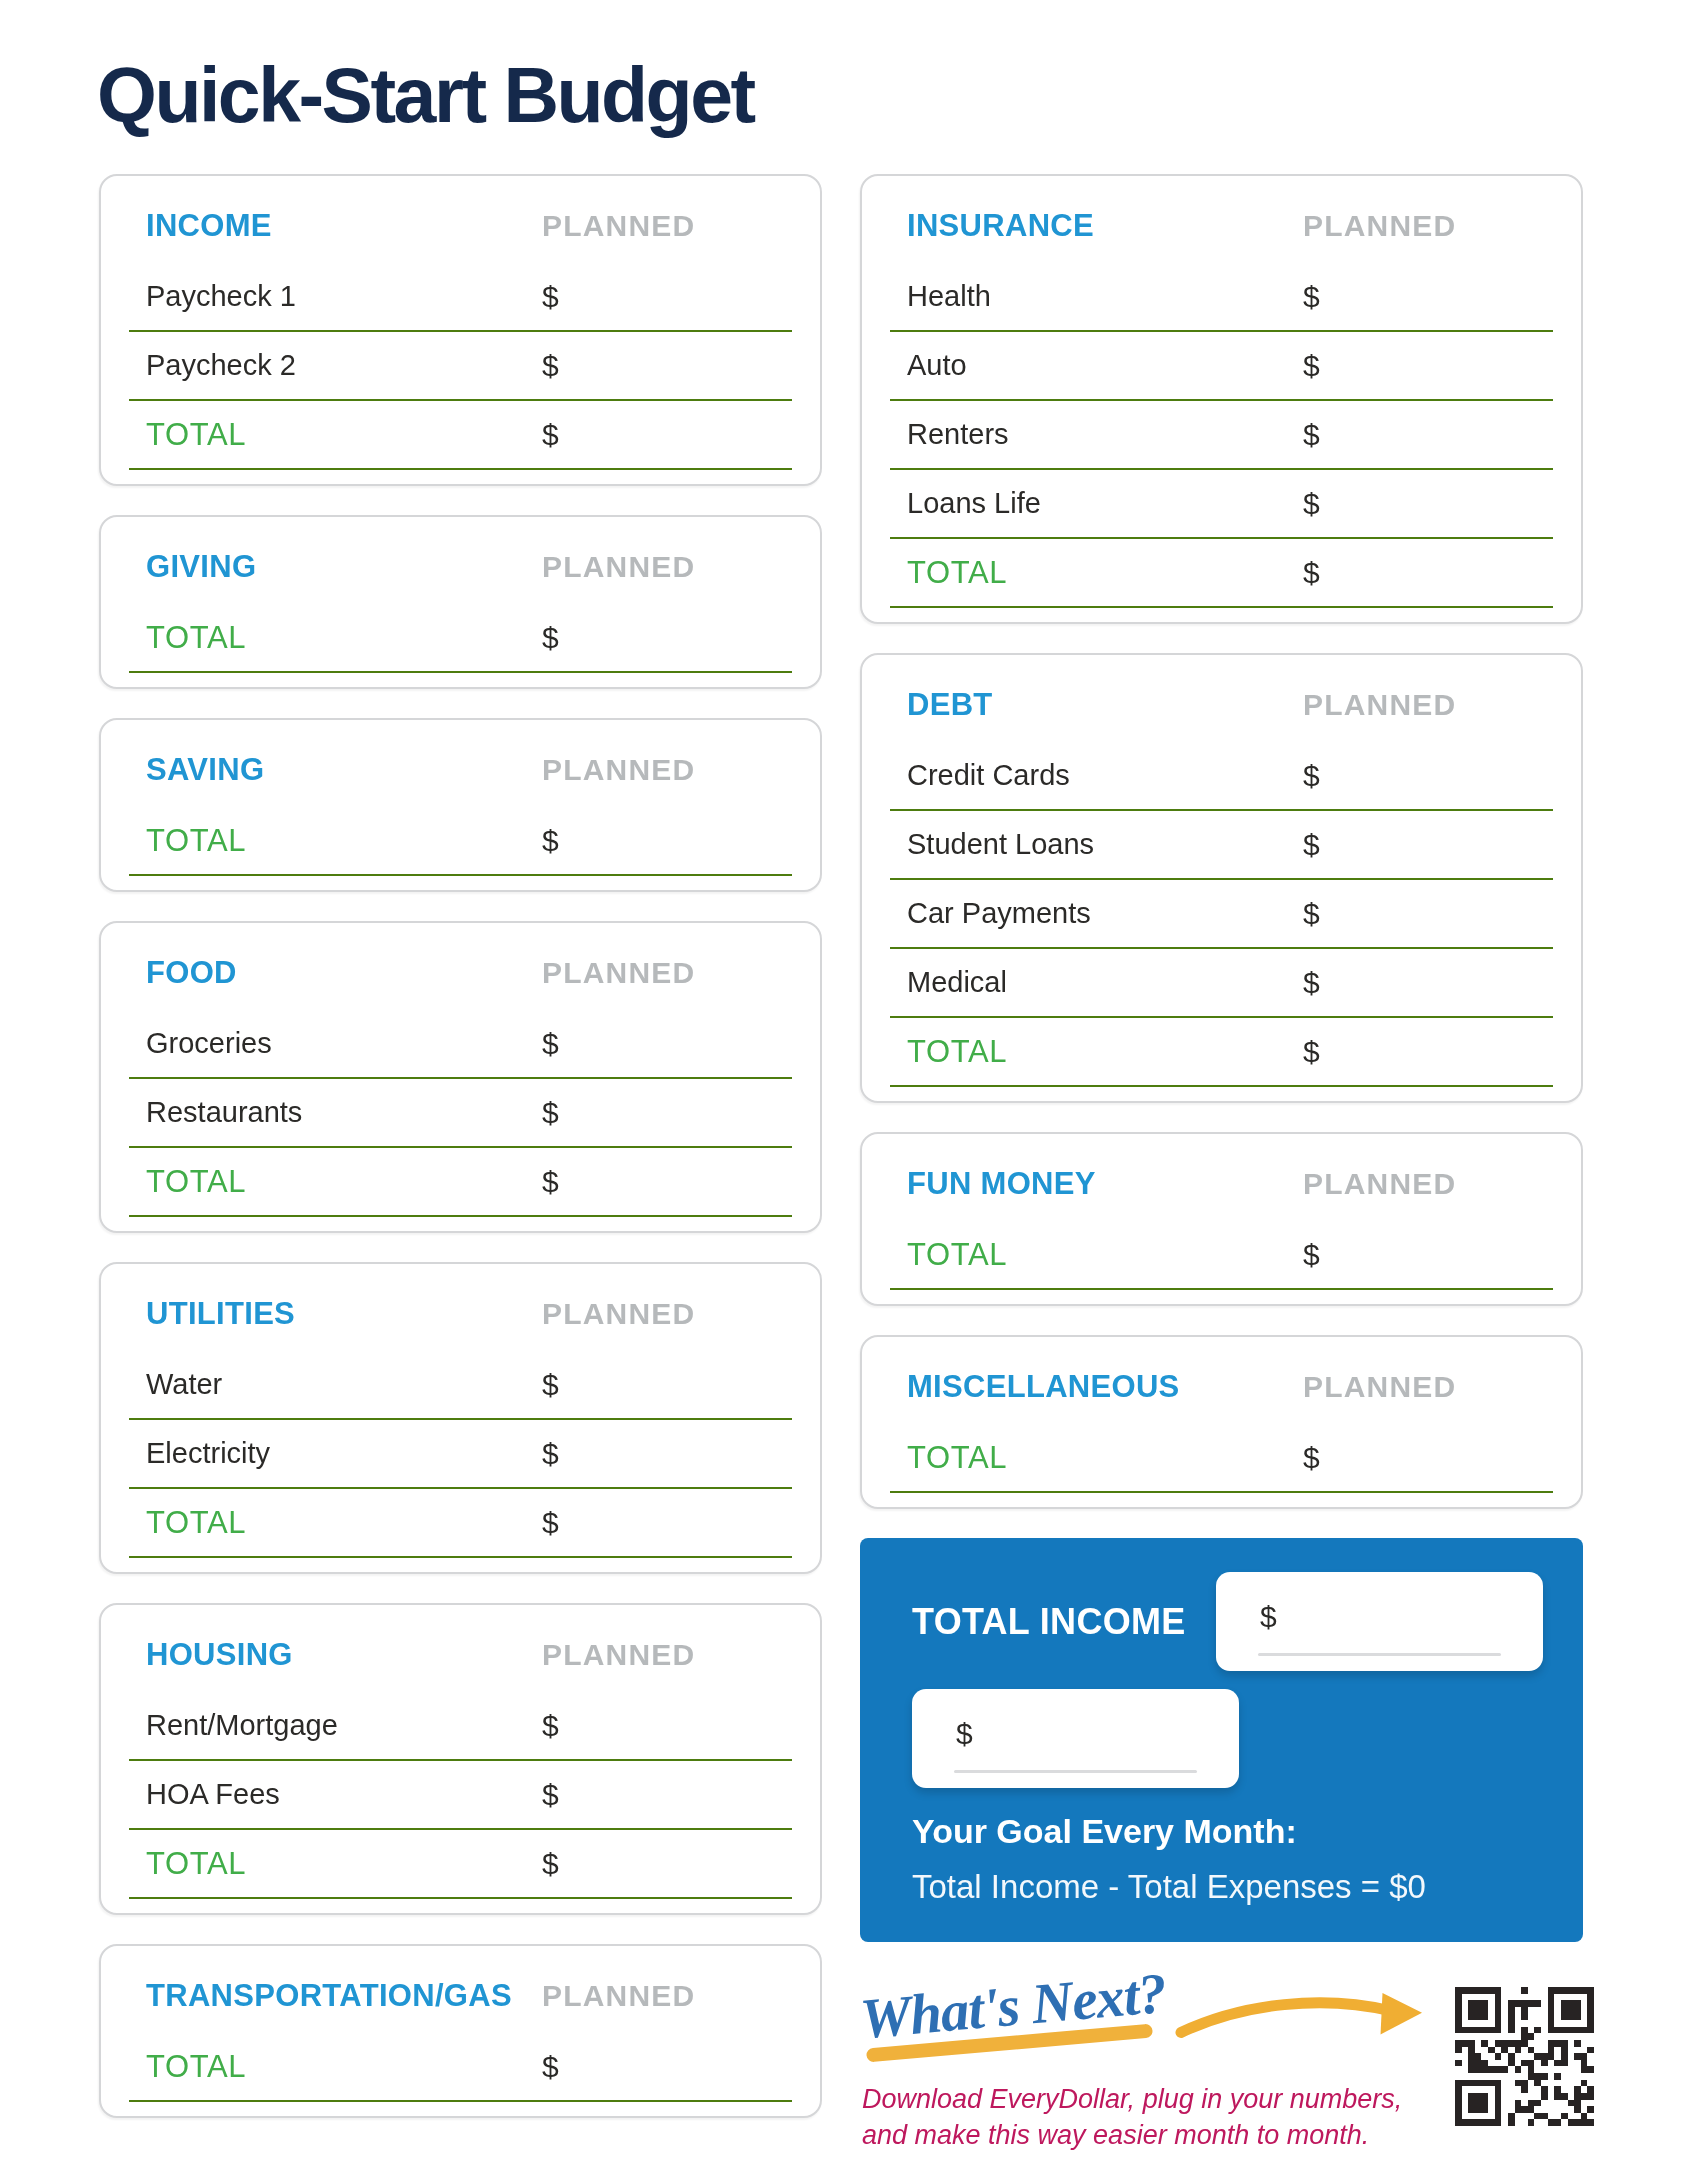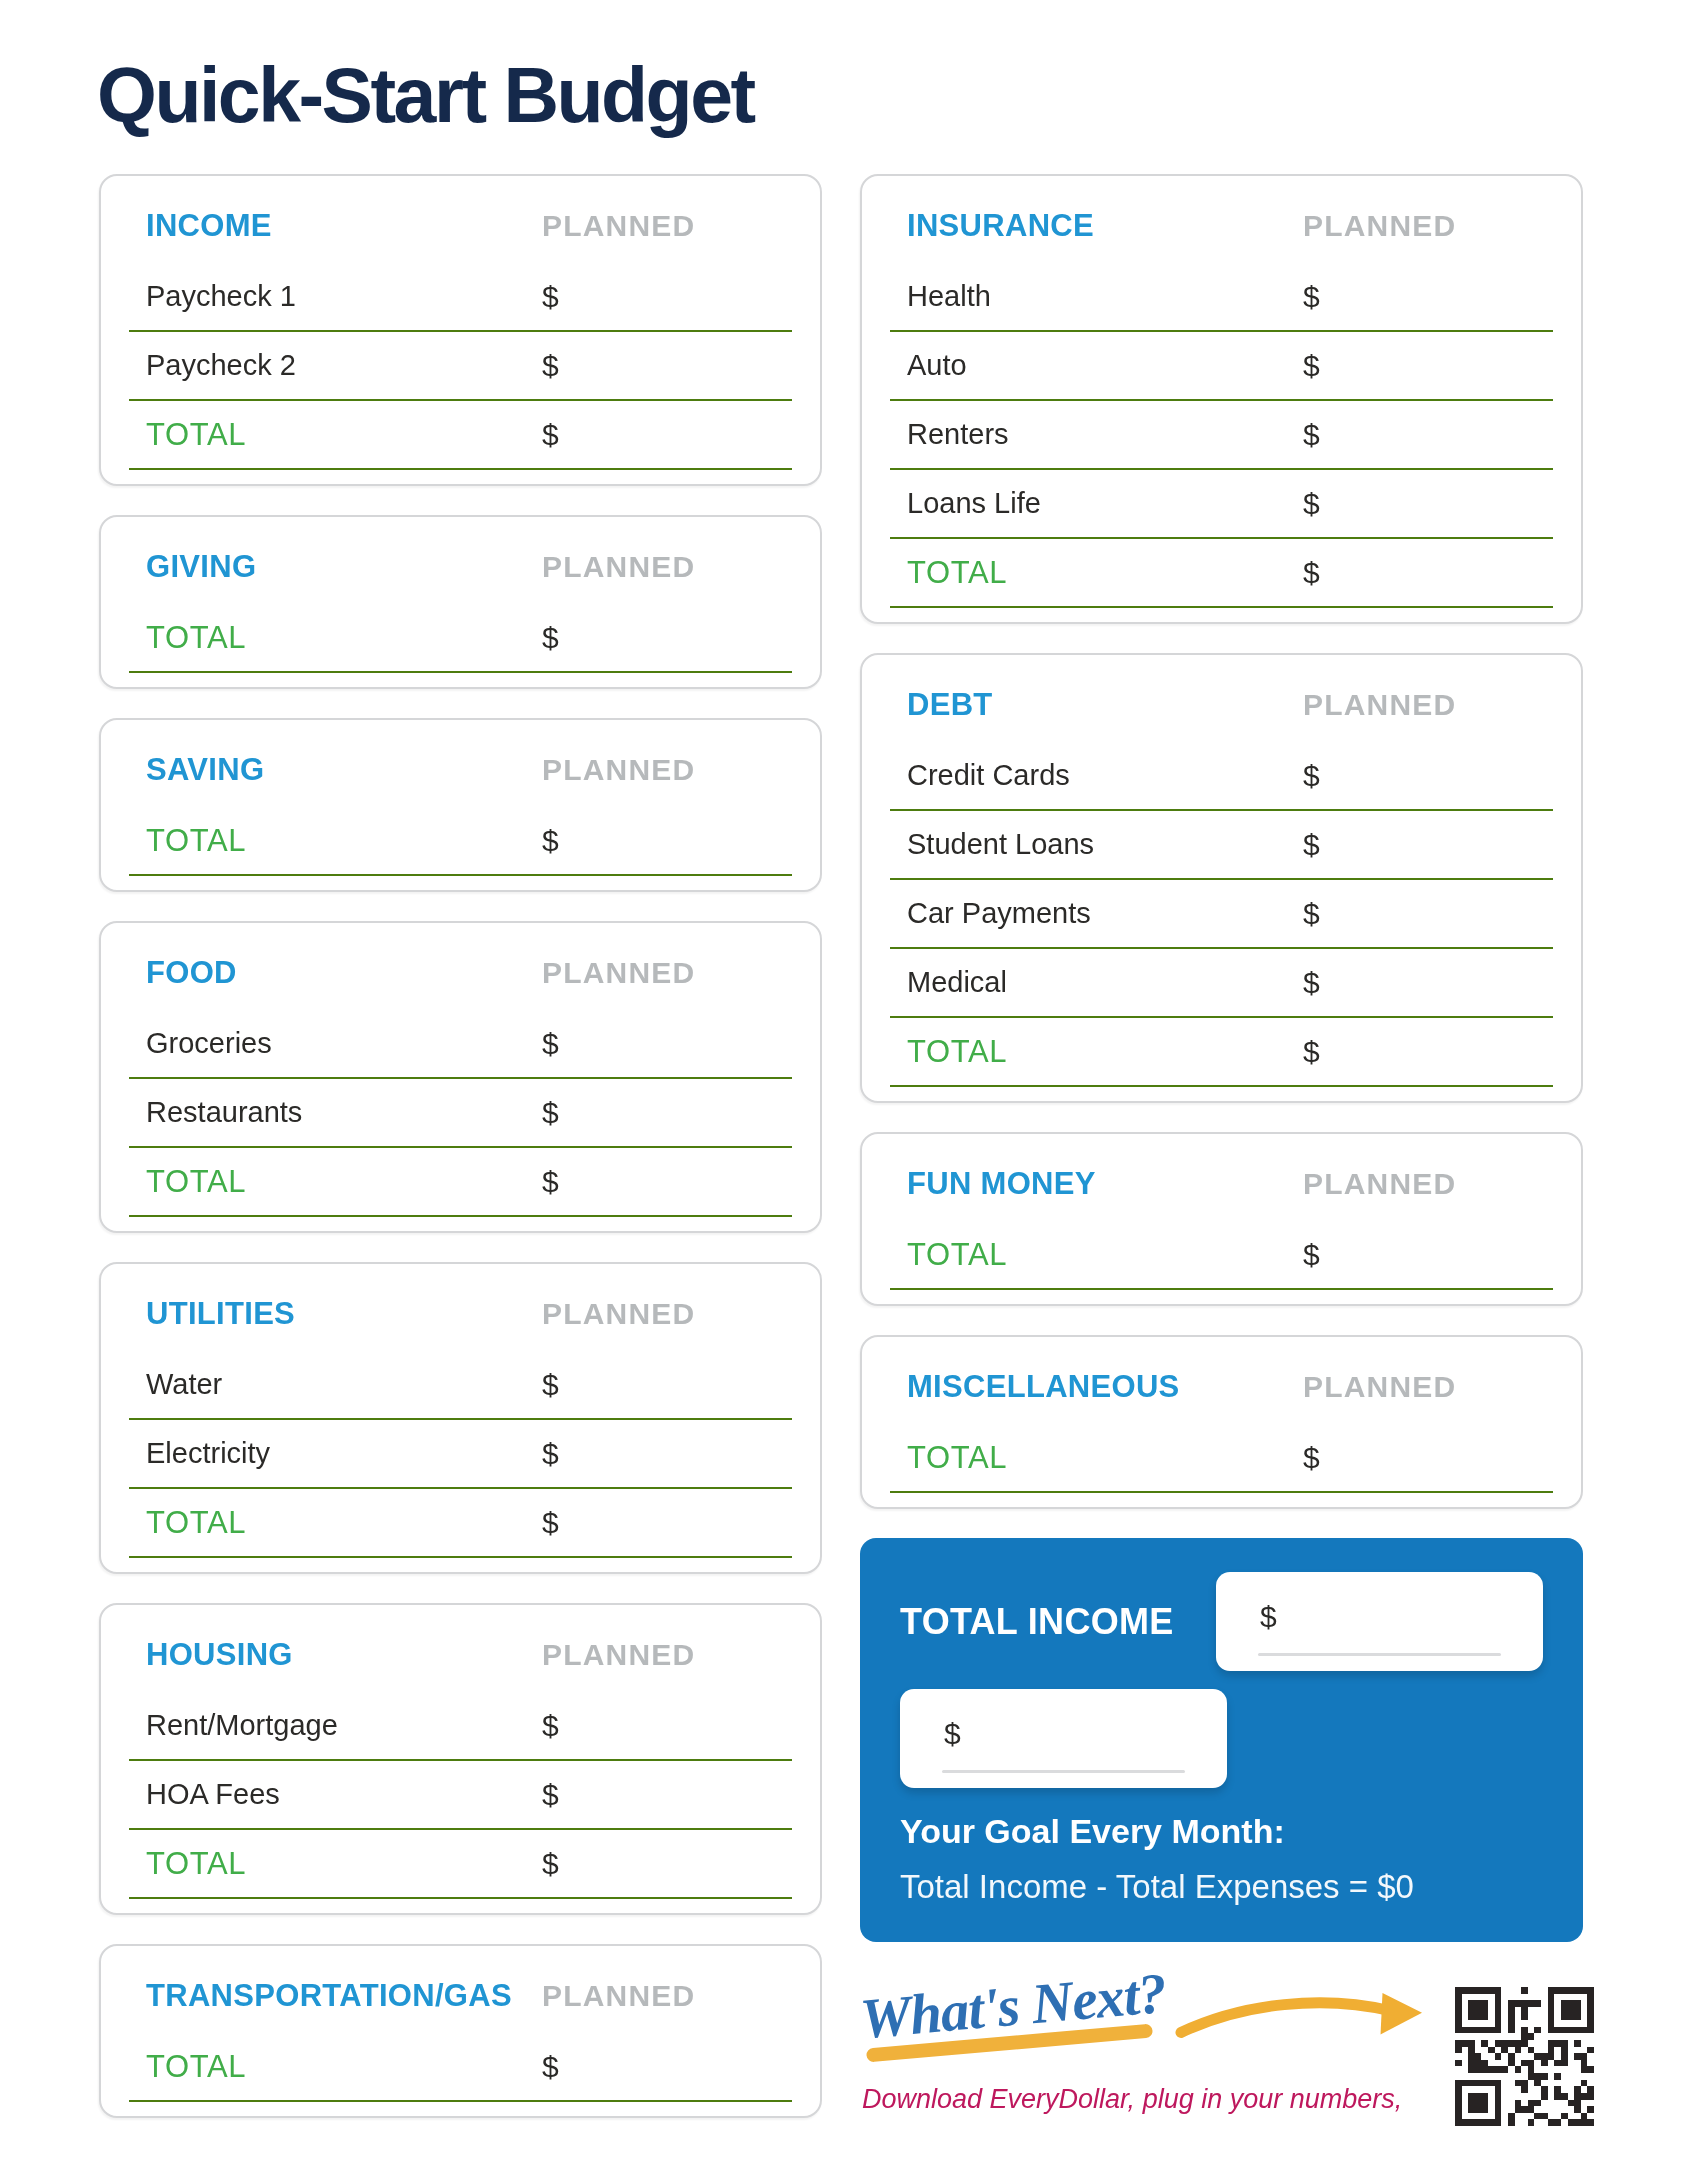--- a/index.html
+++ b/index.html
@@ -30,21 +30,21 @@
   .lbl, .cat { width:396px; flex:none; }
   .val { flex:1; }
   .cat { font-size:31px; font-weight:bold; color:#2095D3; letter-spacing:0.3px; }
   .planned { font-size:30px; font-weight:bold; color:#B6B9BB; letter-spacing:1.2px; }
   .lbl { font-size:29px; color:#2B2A28; }
   .dollar { font-size:30px; color:#2B2A28; }
   .total-lbl { font-size:31px; font-weight:normal; color:#41AD49; letter-spacing:0.6px; }
 
   
   .summary {
-    background:#1478BD; border-radius:16px; padding:34px 40px 36px 40px; color:#fff;
+    background:#1478BD; border-radius:8px; padding:34px 40px 36px 52px; color:#fff;
   }
   .srow { display:flex; justify-content:space-between; align-items:center; margin-bottom:18px; }
   .slabel { font-size:36px; font-weight:bold; letter-spacing:0.3px; }
   .sinput {
     width:327px; height:99px; background:#fff; border-radius:14px;
     position:relative; box-shadow:0 5px 8px rgba(0,0,0,0.16);
   }
   .sinput .sdollar { position:absolute; left:44px; top:28px; font-size:30px; color:#2B2A28; }
   .sinput::after {
     content:''; position:absolute; left:42px; right:42px; bottom:15px; height:3px;
@@ -492,18 +492,19 @@
                 <rect x="15" y="20" width="1" height="1"></rect>
                 <rect x="17" y="20" width="1" height="1"></rect>
                 <rect x="18" y="20" width="1" height="1"></rect>
                 <rect x="19" y="20" width="1" height="1"></rect>
                 <rect x="20" y="20" width="1" height="1"></rect>
               </g>
             </svg>
           </div>
         <div class="note">
           <span style="display:block;">Download EveryDollar, plug in your numbers,</span>
+          <span style="display:block;">and make this way easier month to month.</span>
         </div>
       </div>
     </div>
   </div>
 </div>
 
 
 </body></html>

